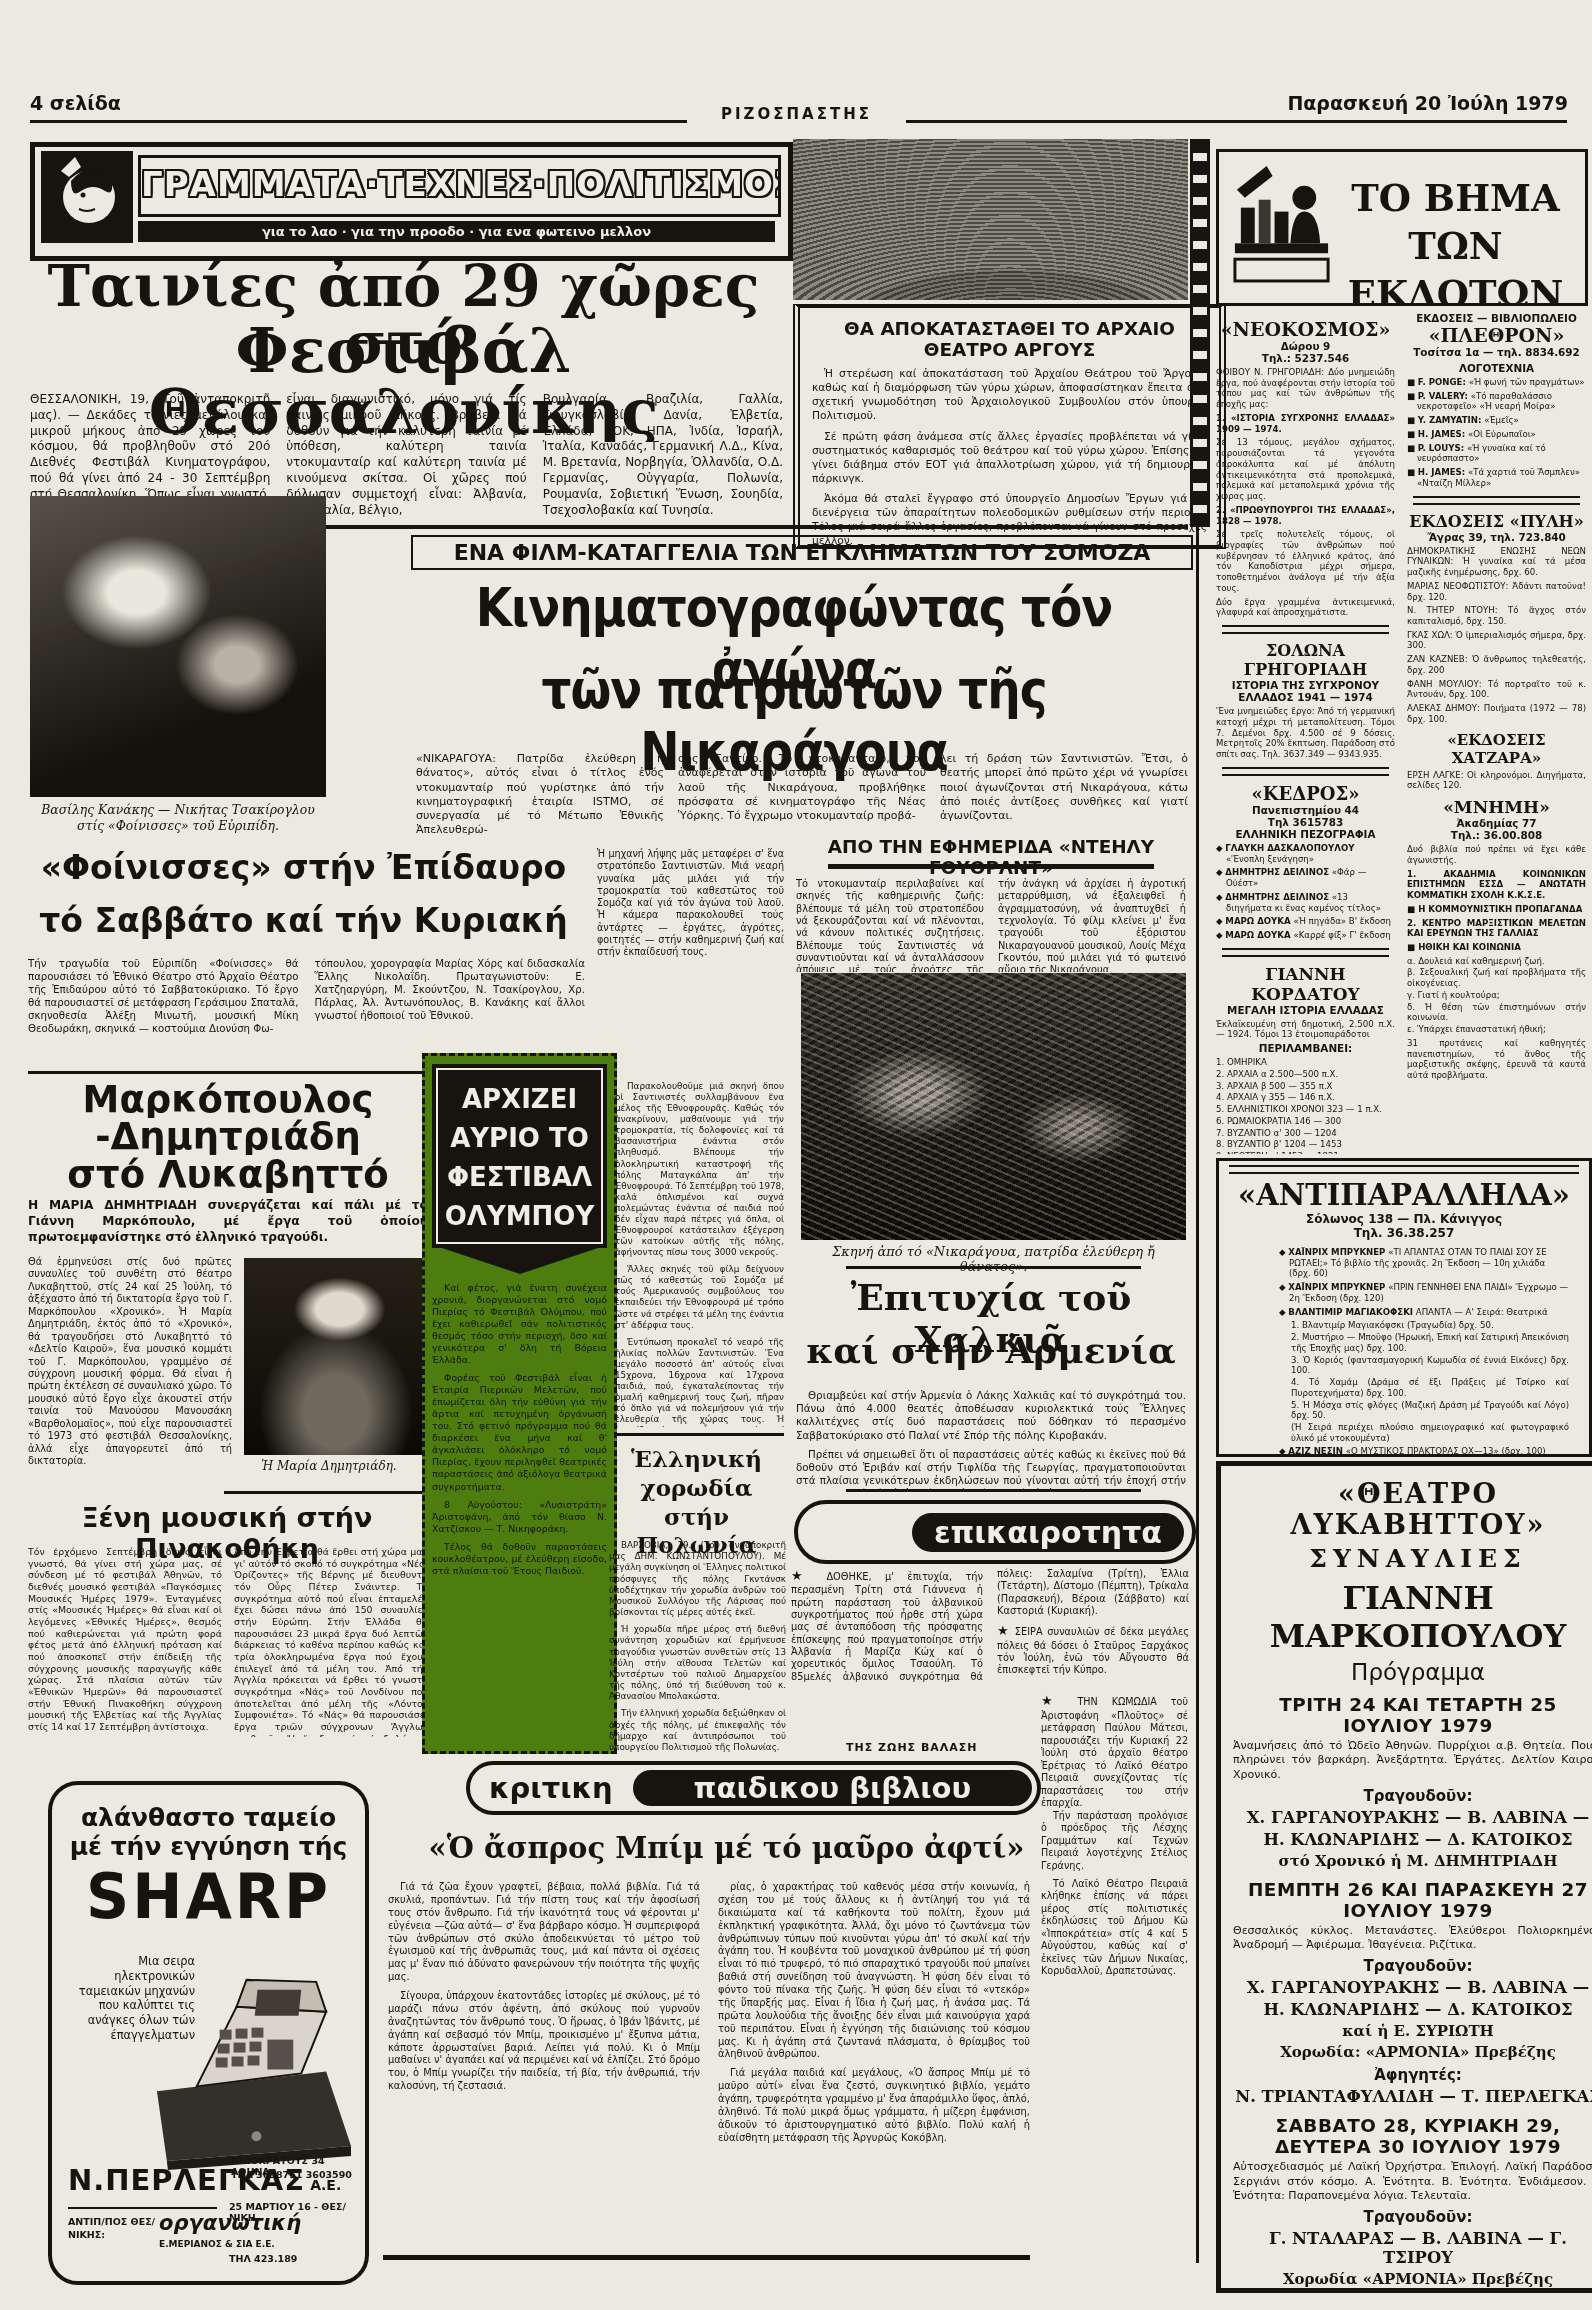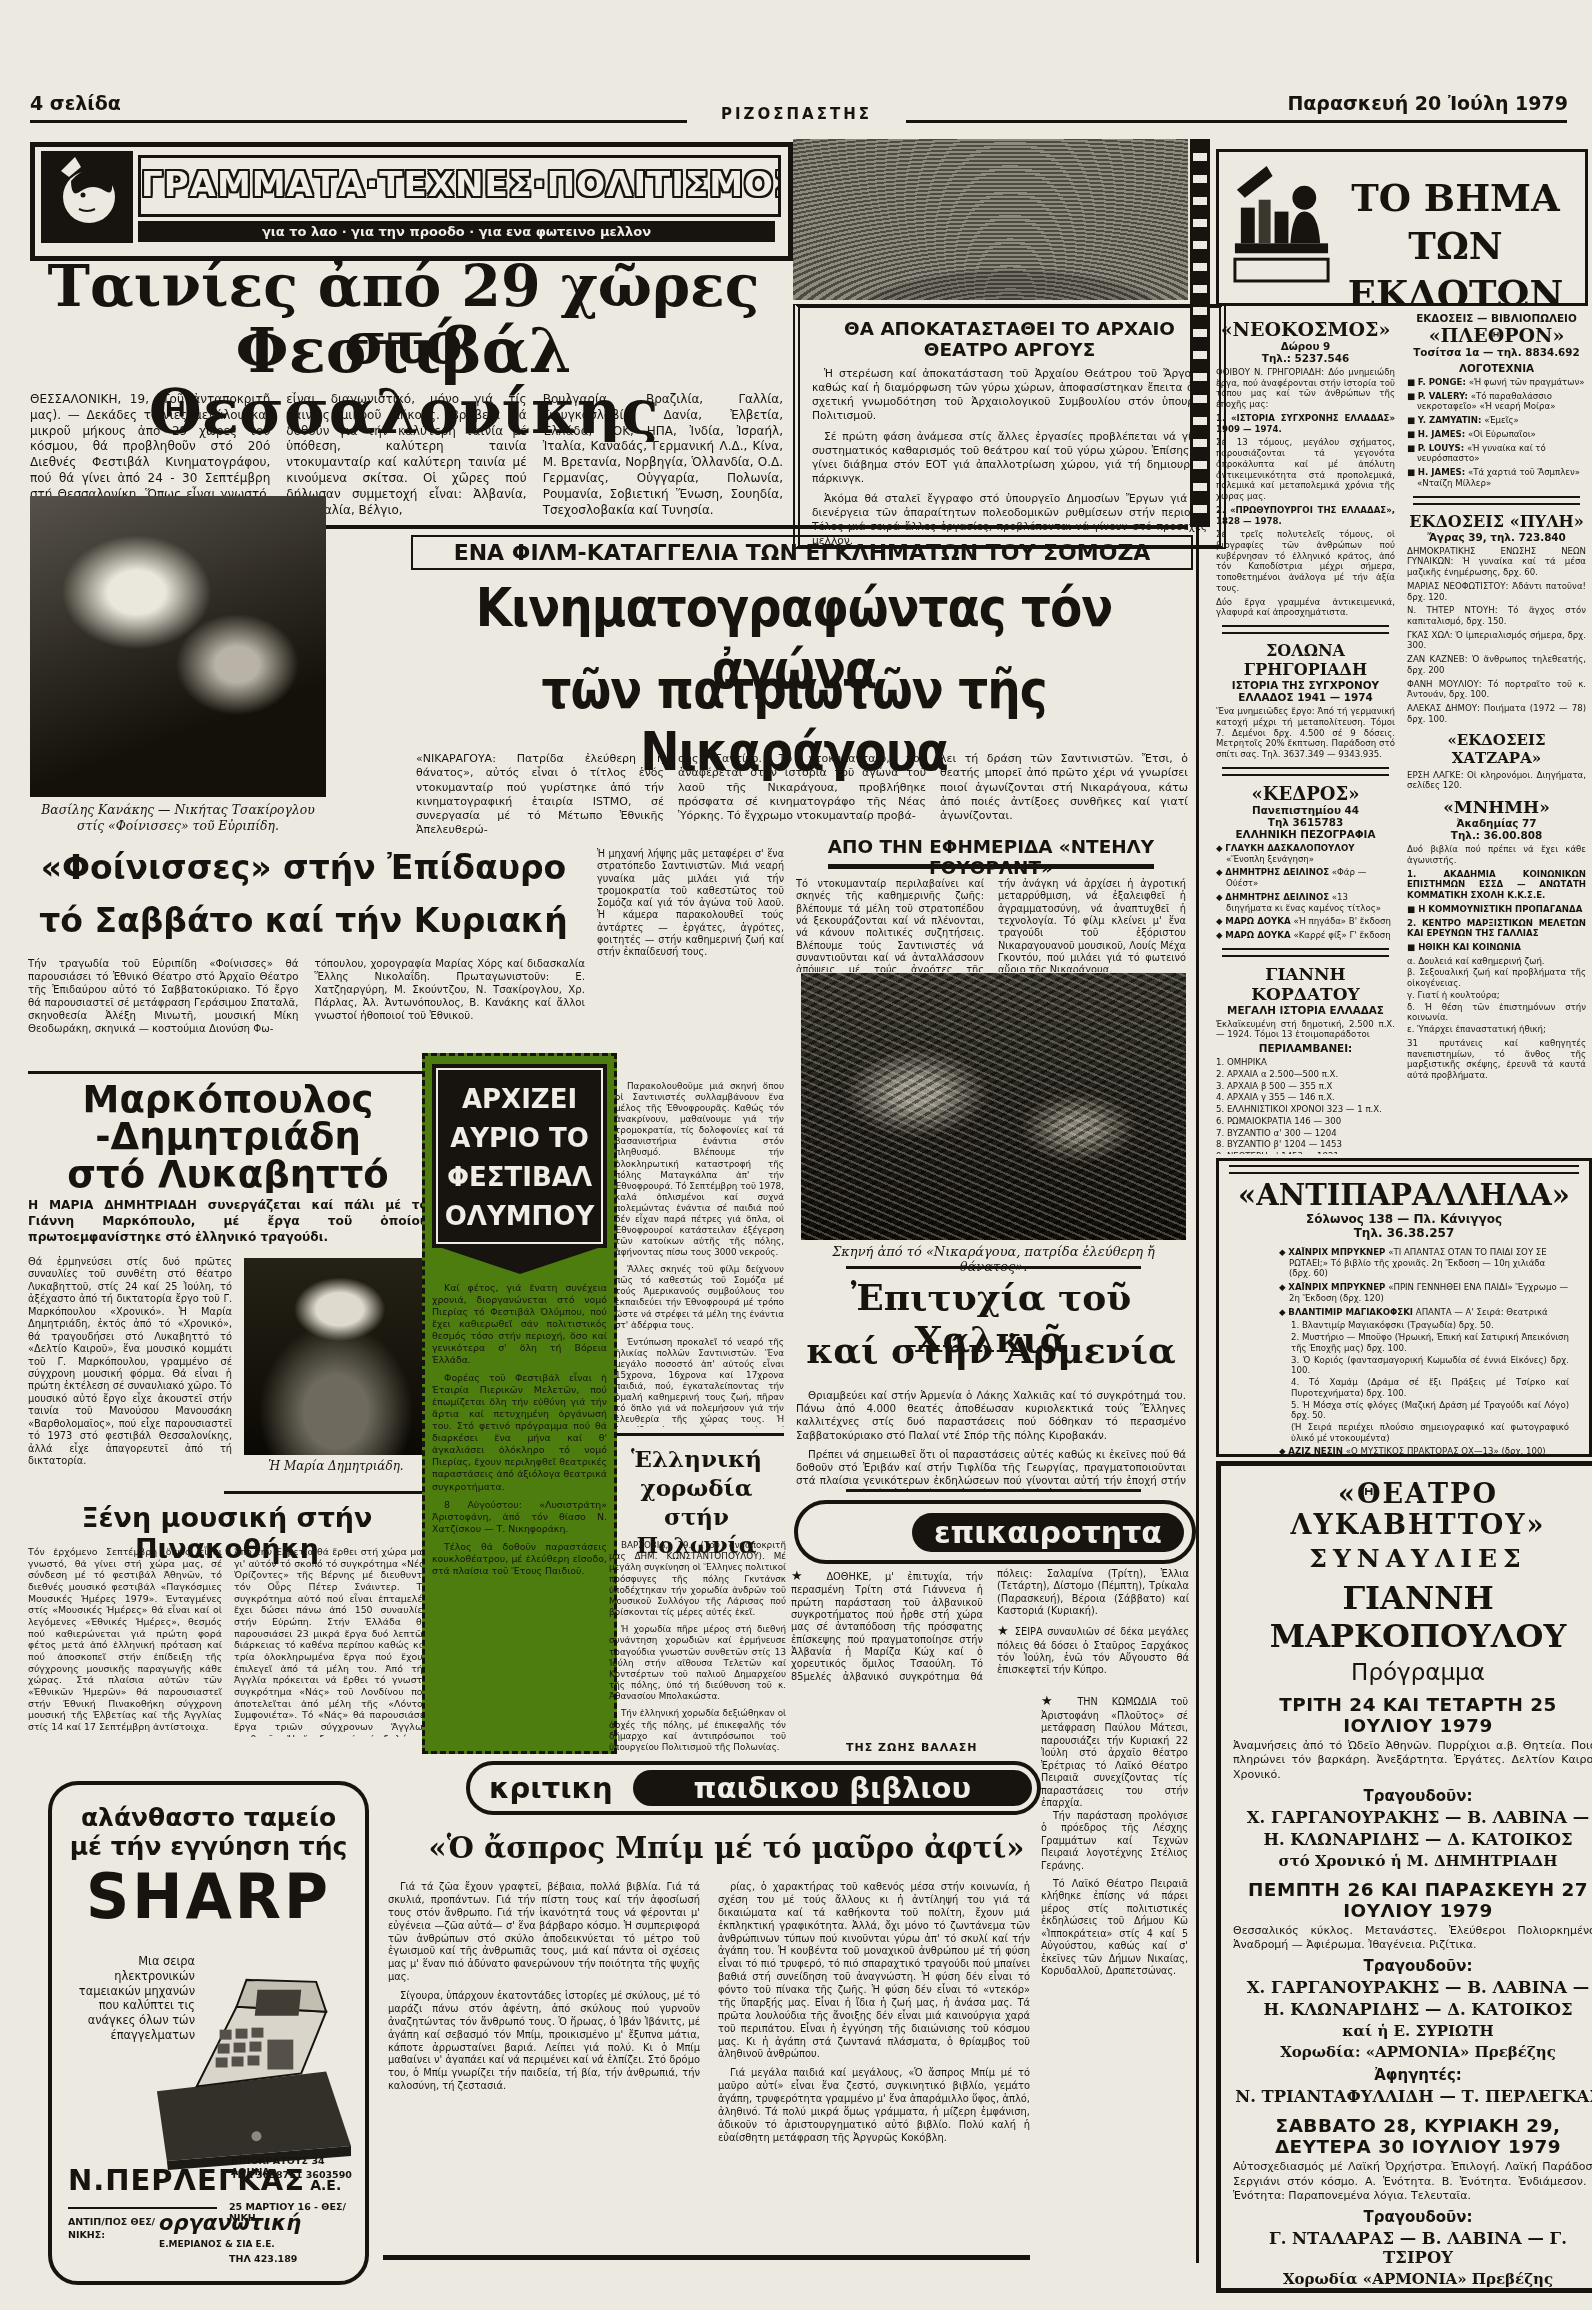--- a/index.html
+++ b/index.html
@@ -156,21 +156,21 @@
     <p class="j">Τήν παράσταση προλόγισε ὁ πρόεδρος τῆς Λέσχης Γραμμάτων καί Τεχνῶν Πειραιά λογοτέχνης Στέλιος Γεράνης.</p>
     <p class="j">Τό Λαϊκό Θέατρο Πειραιᾶ κλήθηκε ἐπίσης νά πάρει μέρος στίς πολιτιστικές ἐκδηλώσεις τοῦ Δήμου Κῶ «Ἱπποκράτεια» στίς 4 καί 5 Αὐγούστου, καθώς καί σ' ἐκεῖνες τῶν Δήμων Νικαίας, Κορυδαλλοῦ, Δραπετσώνας.</p>
   </div>
 
   <div class="b bold c" style="left:28px;top:1081px;width:400px;font-size:37px;line-height:1.0;">Μαρκόπουλος</div>
   <div class="b bold c" style="left:28px;top:1118px;width:400px;font-size:37px;line-height:1.0;">-Δημητριάδη</div>
   <div class="b bold c" style="left:28px;top:1156px;width:400px;font-size:37px;line-height:1.0;">στό Λυκαβηττό</div>
   <div class="b j bold" style="left:28px;top:1198px;width:400px;font-size:12.2px;line-height:1.3;">Η ΜΑΡΙΑ ΔΗΜΗΤΡΙΑΔΗ συνεργάζεται καί πάλι μέ τό Γιάννη Μαρκόπουλο, μέ ἔργα τοῦ ὁποίου πρωτοεμφανίστηκε στό ἑλληνικό τραγούδι.</div>
   <div class="b j" style="left:28px;top:1256px;width:204px;height:231px;font-size:9.8px;line-height:1.27;">Θά ἑρμηνεύσει στίς δυό πρῶτες συναυλίες τοῦ συνθέτη στό θέατρο Λυκαβηττοῦ, στίς 24 καί 25 Ἰούλη, τό ἀξέχαστο ἀπό τή δικτατορία ἔργο τοῦ Γ. Μαρκόπουλου «Χρονικό». Ἡ Μαρία Δημητριάδη, ἐκτός ἀπό τό «Χρονικό», θά τραγουδήσει στό Λυκαβηττό τό «Δελτίο Καιροῦ», ἕνα μουσικό κομμάτι τοῦ Γ. Μαρκόπουλου, γραμμένο σέ σύγχρονη μουσική φόρμα. Θά εἶναι ἡ πρώτη ἐκτέλεση σέ συναυλιακό χῶρο. Τό μουσικό αὐτό ἔργο εἶχε ἀκουστεῖ στήν ταινία τοῦ Μανούσου Μανουσάκη «Βαρθολομαῖος», πού εἶχε παρουσιαστεῖ τό 1973 στό φεστιβάλ Θεσσαλονίκης, ἀλλά εἶχε ἀπαγορευτεῖ ἀπό τή δικτατορία.</div>
   <div class="b ph ph-singer" style="left:244px;top:1258px;width:184px;height:197px;"></div>
-  <div class="b caption c" style="left:244px;top:1459px;width:184px;font-size:12px;text-align:center;">Ἡ Μαρία Δημητριάδη.</div>
+  <div class="b caption c" style="left:237px;top:1459px;width:184px;font-size:12px;text-align:center;">Ἡ Μαρία Δημητριάδη.</div>
   <div class="b rule" style="left:224px;top:1491px;width:204px;height:3px;"></div>
 
   <div class="b bold c" style="left:24px;top:1502px;width:406px;font-size:27px;">Ξένη μουσική στήν Πινακοθήκη</div>
   <div class="b" style="left:28px;top:1546px;width:400px;height:191px;">
     <div style="display:flex;gap:12px;height:191px;">
       <div class="j" style="flex:1;font-size:9.4px;line-height:1.24;overflow:hidden;">Τόν ἐρχόμενο Σεπτέμβρη ὅπως εἶναι γνωστό, θά γίνει στή χώρα μας, σέ σύνδεση μέ τό φεστιβάλ Ἀθηνῶν, τό διεθνές μουσικό φεστιβάλ «Παγκόσμιες Μουσικές Ἡμέρες 1979». Ἐνταγμένες στίς «Μουσικές Ἡμέρες» θά εἶναι καί οἱ λεγόμενες «Ἐθνικές Ἡμέρες», θεσμός πού καθιερώνεται γιά πρώτη φορά φέτος μετά ἀπό ἑλληνική πρόταση καί πού ἀποσκοπεῖ στήν ἐπίδειξη τῆς σύγχρονης μουσικῆς παραγωγῆς κάθε χώρας. Στά πλαίσια αὐτῶν τῶν «Ἐθνικῶν Ἡμερῶν» θά παρουσιαστεῖ στήν Ἐθνική Πινακοθήκη σύγχρονη μουσική τῆς Ἐλβετίας καί τῆς Ἀγγλίας στίς 14 καί 17 Σεπτέμβρη ἀντίστοιχα.</div>
       <div class="j" style="flex:1;font-size:9.4px;line-height:1.24;overflow:hidden;">Ἀπό τήν Ἐλβετία θά ἔρθει στή χώρα μας γι' αὐτόν τό σκοπό τό συγκρότημα «Νέοι Ὁρίζοντες» τῆς Βέρνης μέ διευθυντή τόν Οὖρς Πέτερ Σνάιντερ. Τό συγκρότημα αὐτό πού εἶναι ἑπταμελές ἔχει δώσει πάνω ἀπό 150 συναυλίες στήν Εὐρώπη. Στήν Ἑλλάδα θά παρουσιάσει 23 μικρά ἔργα δυό λεπτῶν διάρκειας τό καθένα περίπου καθώς καί τρία ὁλοκληρωμένα ἔργα πού ἔχουν ἐπιλεγεῖ ἀπό τά μέλη του. Ἀπό τήν Ἀγγλία πρόκειται νά ἔρθει τό γνωστό συγκρότημα «Νάς» τοῦ Λονδίνου πού ἀποτελεῖται ἀπό μέλη τῆς «Λόντον Συμφονιέτα». Τό «Νάς» θά παρουσιάσει ἔργα τριῶν σύγχρονων Ἄγγλων συνθετῶν. Ἡ εἴσοδος καί στίς δηλώσεις θά εἶναι ἐλεύθερη.</div>
     </div>
   </div>
 

